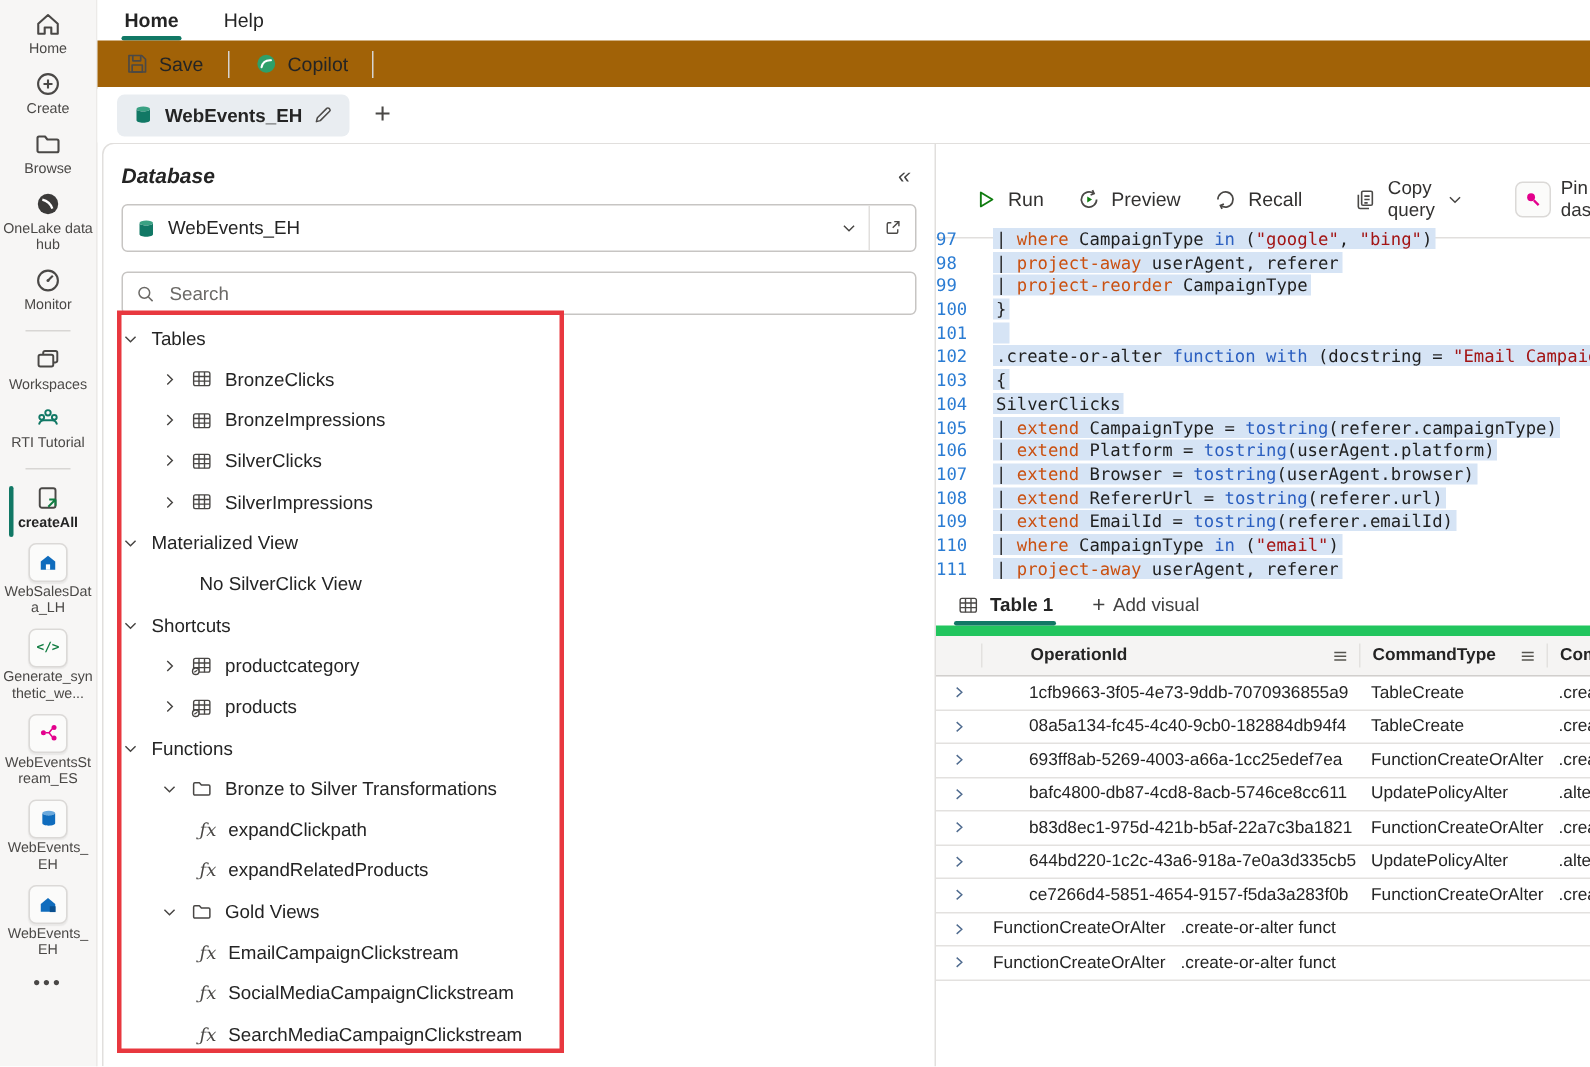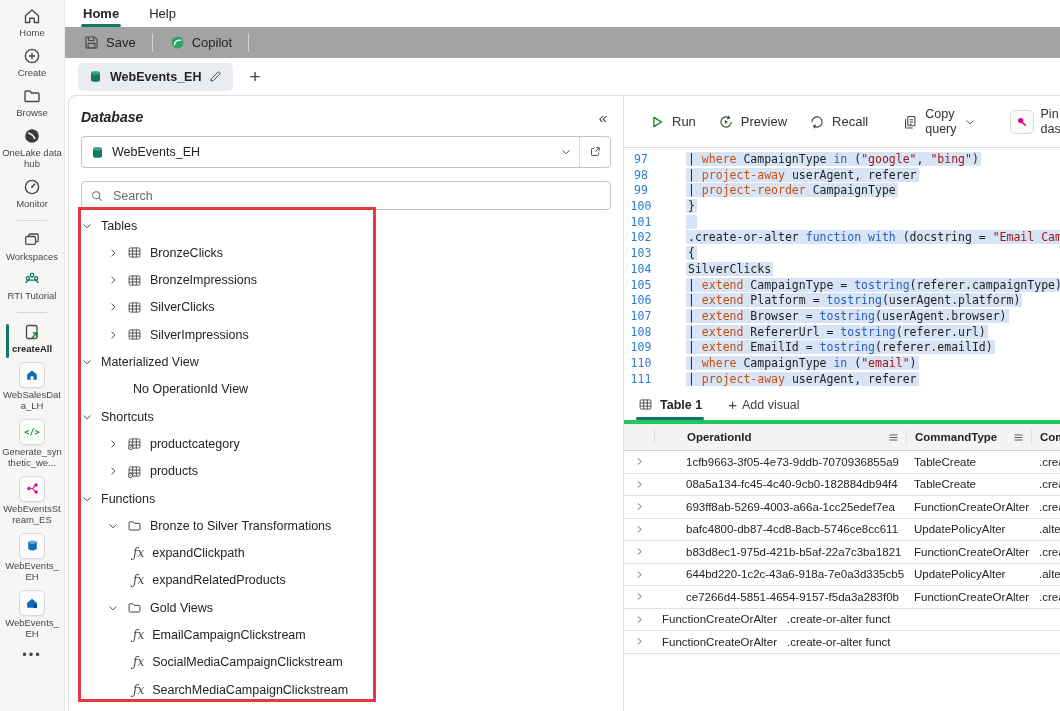--- a/index.html
+++ b/index.html
@@ -27,21 +27,21 @@
   .codeglyph{font-family:"DejaVu Sans Mono",monospace;font-size:8.5px;font-weight:700;color:#107c41;}
   .moredots{font-size:13px;letter-spacing:2px;color:#4a4846;}
   
   .menubar{position:absolute;left:65px;top:0;right:0;height:27px;display:flex;align-items:center;
            gap:26px;padding-left:16px;background:#fff;}
   .menu{font-size:13px;color:#242424;position:relative;cursor:pointer;padding:3px 2px;}
   .menu.active{font-weight:700;}
   .menu.active::after{content:"";position:absolute;left:0;right:0;bottom:-3px;height:3px;
            background:#117865;border-radius:2px;}
   .cmdbar{position:absolute;left:65px;top:27px;right:0;height:31px;display:flex;align-items:center;
-          gap:4px;padding-left:10px;border-bottom:1px solid #ebe9e7;background:#a3a3a3;}
+          gap:4px;padding-left:10px;border-bottom:1px solid #ebe9e7;background:#a16207;}
   .cmd{display:flex;align-items:center;gap:6px;border:none;background:none;font-size:13px;
        color:#242424;padding:4px 8px;border-radius:4px;cursor:pointer;
        font-family:"Liberation Sans","DejaVu Sans",sans-serif;}
   .vsep{width:1px;height:18px;background:#d6d4d2;margin:0 4px;}
   
   .tabstrip{position:absolute;left:65px;top:58px;right:0;height:37px;display:flex;
             align-items:center;padding-left:13px;gap:10px;background:#fff;}
   .doc-tab{display:flex;align-items:center;gap:7px;background:#e9edf1;border-radius:5px;
            height:28px;padding:0 10px;cursor:pointer;}
   .doc-tab .t{font-size:12.5px;font-weight:700;color:#242424;}
@@ -68,37 +68,37 @@
   .search input::placeholder{color:#6b6966;}
   .tree{position:absolute;left:12px;right:6px;top:116px;bottom:0;}
   .trow{position:absolute;height:27px;display:flex;align-items:center;gap:8px;cursor:pointer;
         font-size:12.5px;color:#242424;white-space:nowrap;}
   .fxt{font-family:"DejaVu Serif",serif;font-style:italic;font-size:12px;color:#4a4846;}
   .redbox{position:absolute;left:78px;top:207px;width:292px;height:489px;
           border:3px solid #e8383f;pointer-events:none;z-index:6;}
   
   .vdivider{position:absolute;left:554px;top:0;bottom:0;width:1px;background:#e1dfdd;}
   .qpanel{position:absolute;left:555px;right:0;top:0;bottom:0;overflow:hidden;}
-  .qtoolbar{position:absolute;left:0;right:0;top:0;height:52px;border-bottom:1px solid #e1dfdd;
+  .qtoolbar{position:absolute;left:0;right:0;top:11px;height:52px;border-bottom:1px solid #e1dfdd;
             display:flex;align-items:center;gap:4px;padding-left:16px;box-sizing:border-box;}
   .qbtn{display:flex;align-items:center;gap:7px;border:none;background:none;font-size:13px;
         color:#323130;padding:5px 9px;border-radius:4px;cursor:pointer;white-space:nowrap;
         font-family:"Liberation Sans","DejaVu Sans",sans-serif;}
   .twoline{font-size:12.5px;line-height:1.2;text-align:left;}
   .pinbadge{width:22px;height:22px;border:1px solid #dbd9d7;border-radius:5px;background:#fbfbfa;
             display:flex;align-items:center;justify-content:center;}
   
   .editor{position:absolute;left:0;right:0;top:52px;height:241px;overflow:hidden;cursor:text;
           font-family:"DejaVu Sans Mono",monospace;font-size:11.5px;padding-top:4px;}
   .cl{display:flex;height:15.7px;line-height:15.7px;white-space:pre;}
-  .ln{width:34px;text-align:center;padding-right:28px;color:#2b7cd3;flex:none;}
+  .ln{width:34px;text-align:left;padding-right:4px;color:#2b7cd3;flex:none;}
   .hl{background:#d6e4f5;padding:0 2px;}
   .pl{color:#1f1f1f;} .kw{color:#ca5010;} .fn{color:#2b5fc0;} .str{color:#a31515;}
   
-  .rtabs{position:absolute;left:0;right:0;top:293px;height:35px;border-bottom:4px solid #22c55e;
+  .rtabs{position:absolute;left:0;right:0;top:293px;height:35px;border-bottom:7px solid #22c55e;
          display:flex;align-items:center;gap:26px;padding-left:14px;box-sizing:border-box;}
   .rtab{display:flex;align-items:center;gap:7px;font-size:12.5px;font-weight:700;color:#242424;
         position:relative;height:100%;cursor:pointer;}
   .rtab.sel::after{content:"";position:absolute;left:-2px;right:-2px;bottom:0;height:3px;
         background:#117865;border-radius:2px;}
   .addvis{display:flex;align-items:center;gap:5px;font-size:12.5px;color:#424242;cursor:pointer;}
   .addvis .plus{font-size:15px;color:#424242;}
   
   .rtable{position:absolute;left:0;right:0;top:328px;bottom:0;font-size:11.5px;}
   .thead{display:flex;height:26px;align-items:center;background:#f5f4f3;
@@ -404,21 +404,21 @@
         </div>
         <div class="trow" style="top: 136.5px; left: 0px;">
           <span class="ic">
             <svg xmlns="http://www.w3.org/2000/svg" viewBox="0 0 16 16" width="12" height="12" fill="none" stroke="#484644" stroke-width="1.3">
               <path d="m3.5 6 4.5 4.5L12.5 6"></path>
             </svg>
           </span>
           <span>Materialized View</span>
         </div>
         <div class="trow" style="top: 163.8px; left: 52px;">
-          <span>No OperationId View</span>
+          <span>No SilverClick View</span>
         </div>
         <div class="trow" style="top: 191.1px; left: 0px;">
           <span class="ic">
             <svg xmlns="http://www.w3.org/2000/svg" viewBox="0 0 16 16" width="12" height="12" fill="none" stroke="#484644" stroke-width="1.3">
               <path d="m3.5 6 4.5 4.5L12.5 6"></path>
             </svg>
           </span>
           <span>Shortcuts</span>
         </div>
         <div class="trow" style="top: 218.4px; left: 26px;">

